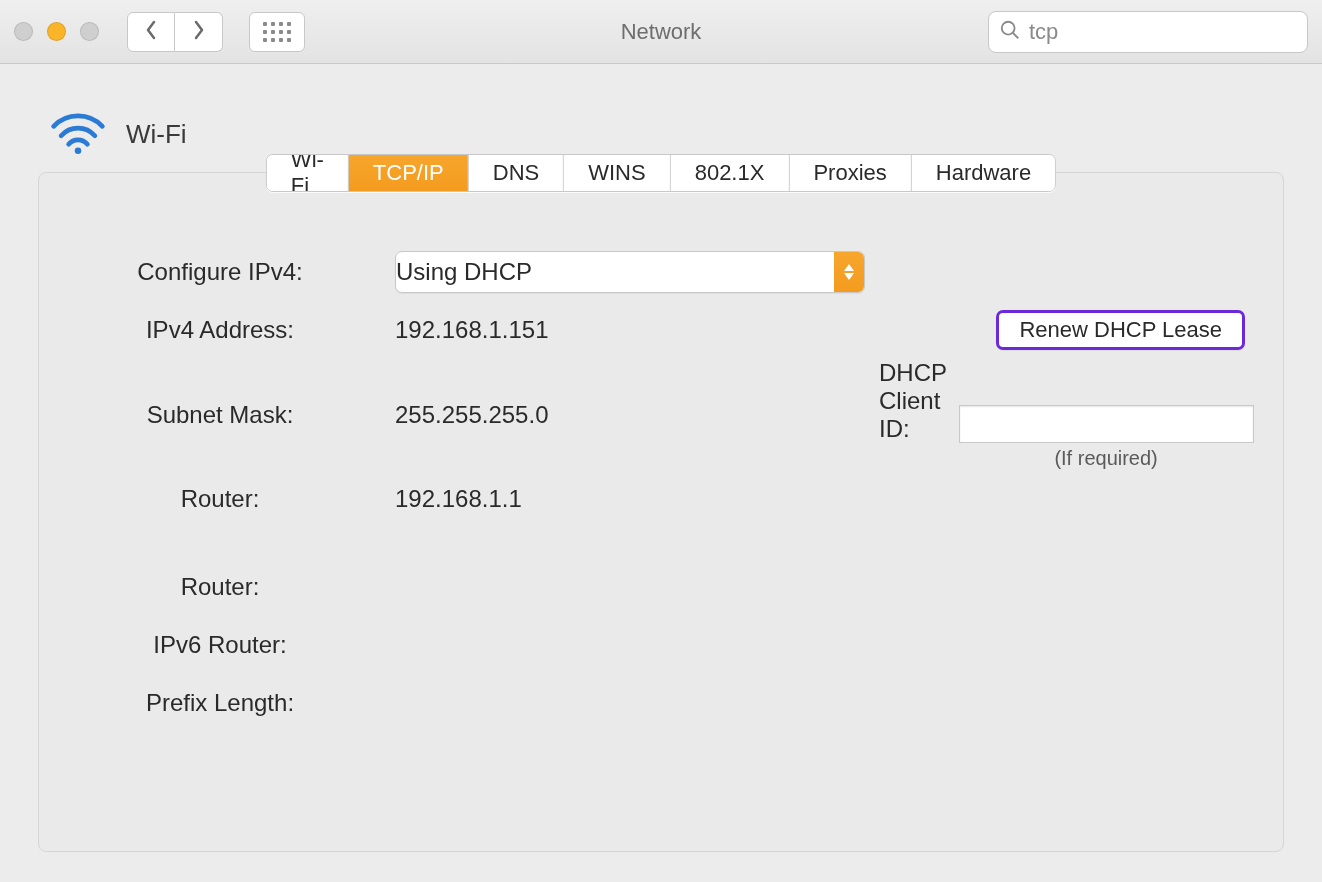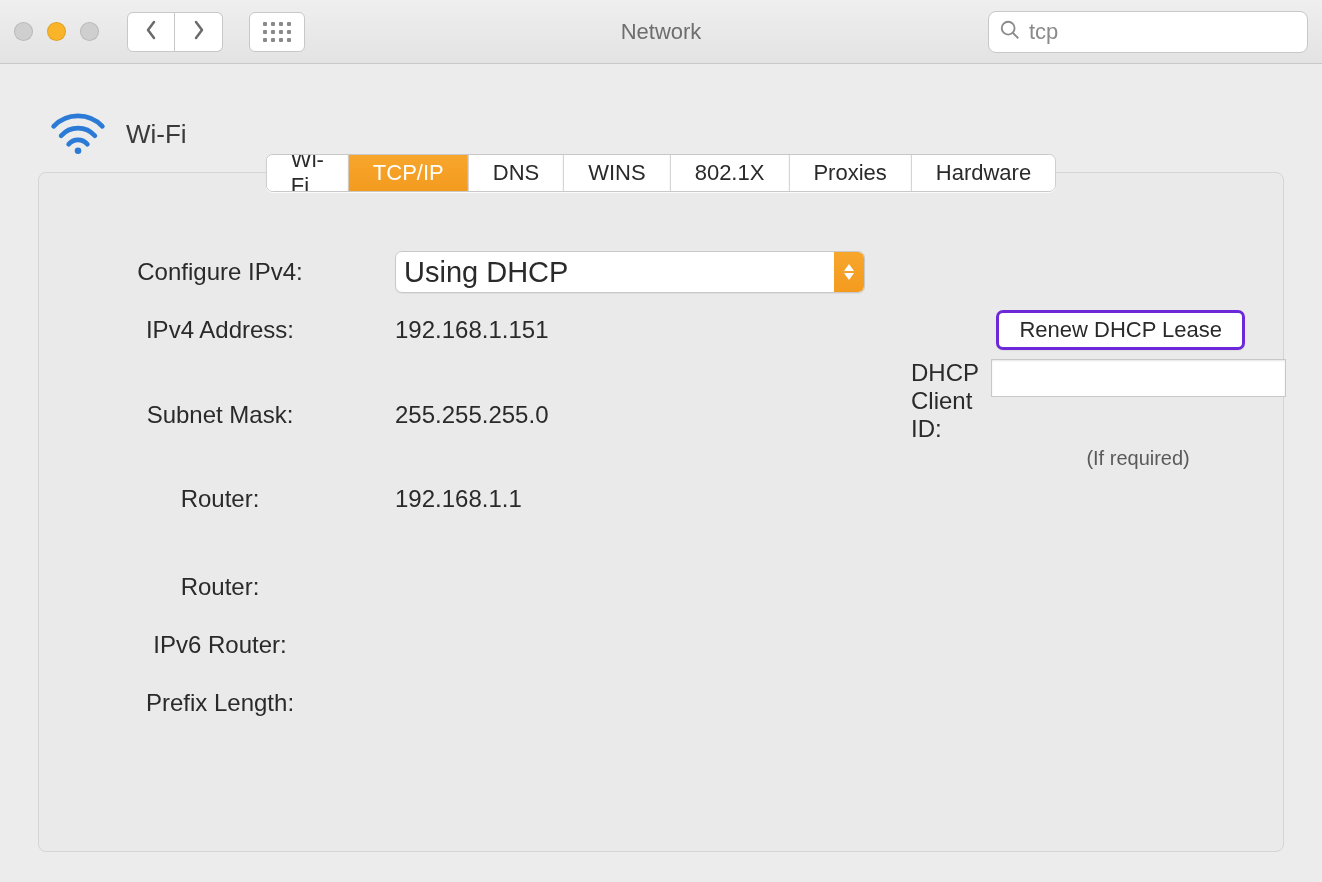--- a/index.html
+++ b/index.html
@@ -142,21 +142,21 @@
   .lbl { text-align: center; padding-right: 8px;}
   .val { text-align: left; padding-left: 6px; }
   .select {
     display: flex; align-items:center;
     background: #fff; border: 1px solid #c8c8c8; border-radius: 7px;
     height: 42px;
     width: 470px;
     overflow: hidden;
     box-shadow: 0 1px 1px rgba(0,0,0,.05);
   }
-  .select .sel-text { flex:1; padding: 0 8px; font-size: 29px;}
+  .select .sel-text { flex:1; padding: 0 0; font-size: 24px;}
   .select .sel-arrows {
     width: 30px; height: 100%;
     background: linear-gradient(#f7a62c,#f39b1f);
     display:flex; flex-direction:column; align-items:center; justify-content:center;
     gap:2px;
   }
   .sel-arrows svg { width:10px; height:7px; fill:#fff; }
 
   .btn {
     background:#fff; border:3px solid #6d28d9; border-radius:7px;
@@ -168,21 +168,21 @@
     background:#fff; border:1px solid #c8c8c8;
     height: 38px; width: 295px; padding: 0 8px; font-size: 22px;
     box-shadow: inset 0 1px 2px rgba(0,0,0,.1);
   }
   .right-col {
     justify-self: end;
     display: flex; flex-direction: column; align-items: flex-end; gap: 4px;
     padding-right: 8px;
   }
   .dhcp-row {
-    display:flex; align-items:flex-start; gap:12px;margin-left:32px;
+    display:flex; align-items:flex-end; gap:12px;
   }
   .hint { font-size: 20px; color:#5a5a5a; }
   .spacer-row { height: 30px; }
 </style>
 </head>
 <body>
 
 <div class="window">
 
   <div class="titlebar">

